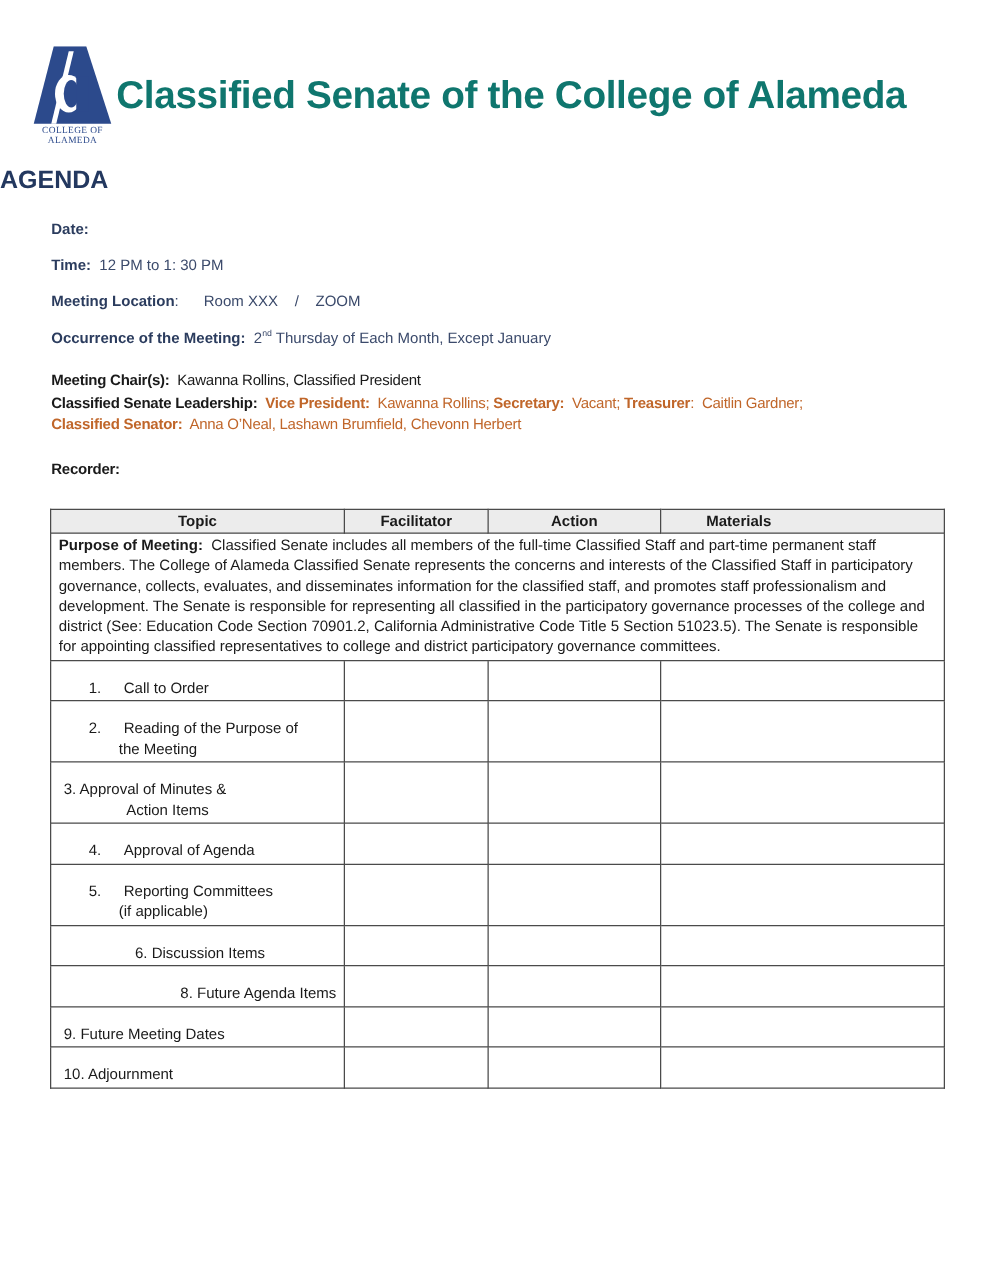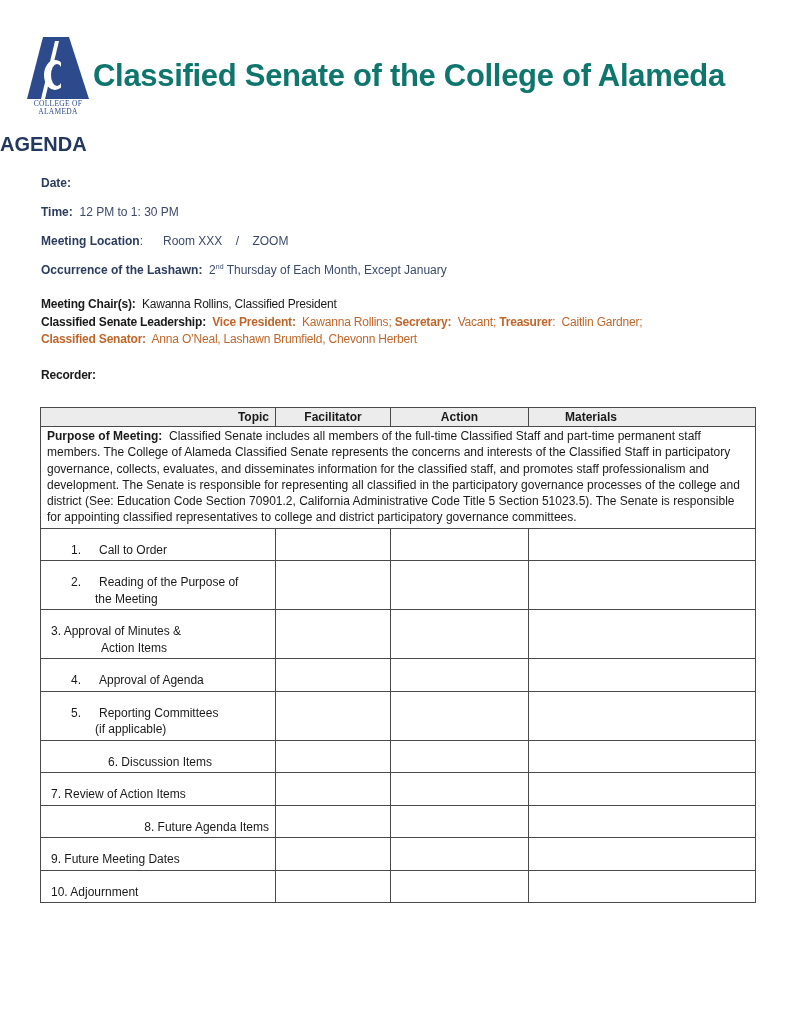--- a/index.html
+++ b/index.html
@@ -16,21 +16,21 @@
   .meta { position: absolute; left: 41px; font-size: 12px; color: #3b4a6b; white-space: nowrap; }
   .meta b { color: #2b3c5e; }
   .meta sup { font-size: 7px; }
   .blk { position: absolute; left: 41px; font-size: 12px; line-height: 17.5px; color: #1a1a1a; white-space: nowrap; letter-spacing: -0.2px; }
   .or { color: #c0662a; }
   .orb { color: #c0662a; font-weight: bold; }
   table { position: absolute; left: 40px; top: 407px; width: 716px; border-collapse: collapse;
           font-size: 12px; color: #1a1a1a; }
   td, th { border: 1px solid #4a4a4a; padding: 0 6px; vertical-align: top; }
   th { background: #ececec; font-weight: bold; height: 18px; line-height: 18px; }
-  th.c1 { text-align: right; width: 222px; }
+  th.c1 { text-align: center; width: 222px; }
   th.c2 { width: 102px; } th.c3 { width: 125px; } th.c4 { text-align: left; padding-left: 36px; }
   td.purpose { line-height: 16.3px; padding: 1px 6px 2px 6px; }
   td.item { line-height: 16.5px; padding-top: 13px; padding-bottom: 2px; }
   .num { display: inline-block; width: 28px; padding-left: 24px; }
   .ind { padding-left: 54px; }
   .ind2 { padding-left: 48px; }
 </style>
 </head>
 <body>
 
@@ -55,21 +55,21 @@
 </div>
 <div class="meta" style="top:205px">
   <b>Time:</b>&nbsp;
   <span>12 PM to 1: 30 PM</span>
 </div>
 <div class="meta" style="top:234px">
   <b>Meeting Location</b>:&nbsp;&nbsp;&nbsp;&nbsp;&nbsp;
   <span style="white-space:pre">Room XXX    /    ZOOM</span>
 </div>
 <div class="meta" style="top:263px">
-  <b>Occurrence of the Lashawn:</b>&nbsp;
+  <b>Occurrence of the Meeting:</b>&nbsp;
   <span>2</span><sup>nd</sup><span> Thursday of Each Month, Except January</span>
 </div>
 
 <div class="blk" style="top:296px">
   <b>Meeting Chair(s):</b>&nbsp;
   <span>Kawanna Rollins, Classified President</span>
 </div>
 <div class="blk" style="top:313.5px">
   <b>Classified Senate Leadership:</b>&nbsp;
   <span class="orb">Vice President:</span>&nbsp;
@@ -149,28 +149,20 @@
       <tr>
         <td class="item">
           <div style="padding-left: 4px; text-align: center;"><span>6. Discussion Items</span></div>
         </td>
         <td></td>
         <td></td>
         <td></td>
       </tr>
       <tr>
         <td class="item">
-          <div style="padding-left: 4px;"><span>7. Review of Action Items</span></div>
-        </td>
-        <td></td>
-        <td></td>
-        <td></td>
-      </tr>
-      <tr>
-        <td class="item">
           <div style="padding-left: 4px; text-align: right;"><span>8. Future Agenda Items</span></div>
         </td>
         <td></td>
         <td></td>
         <td></td>
       </tr>
       <tr>
         <td class="item">
           <div style="padding-left: 4px;"><span>9. Future Meeting Dates</span></div>
         </td>

